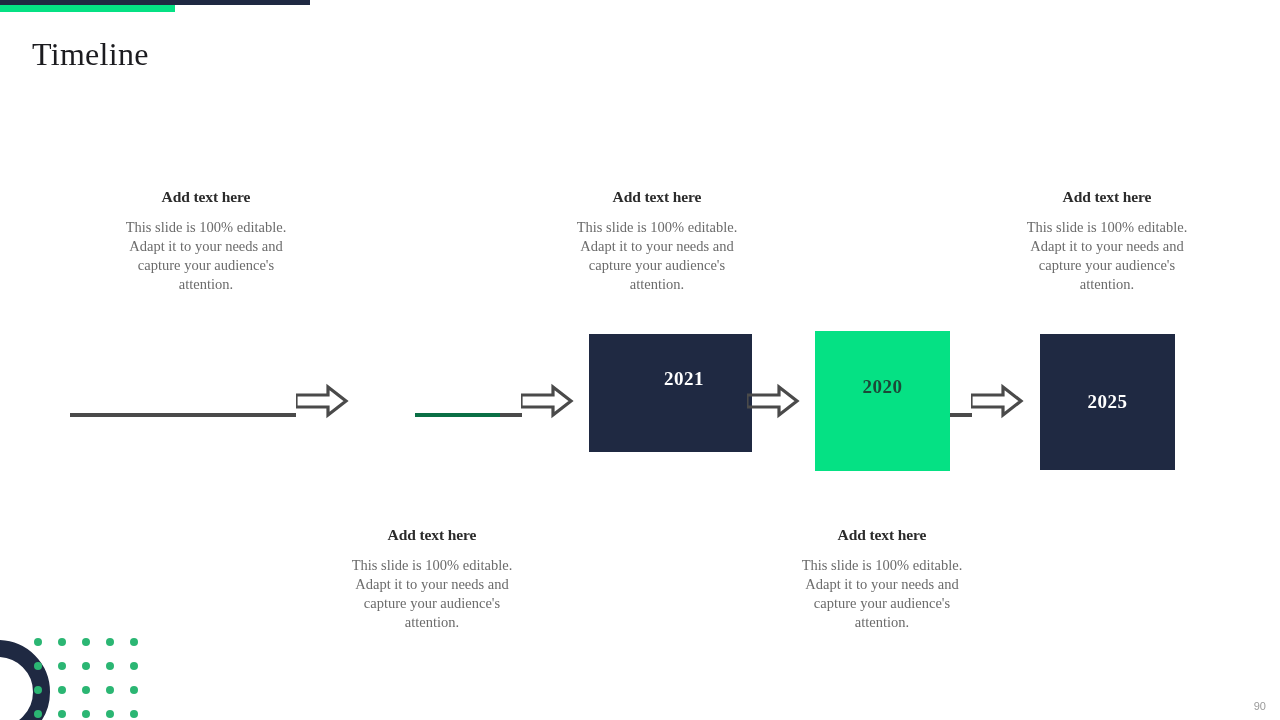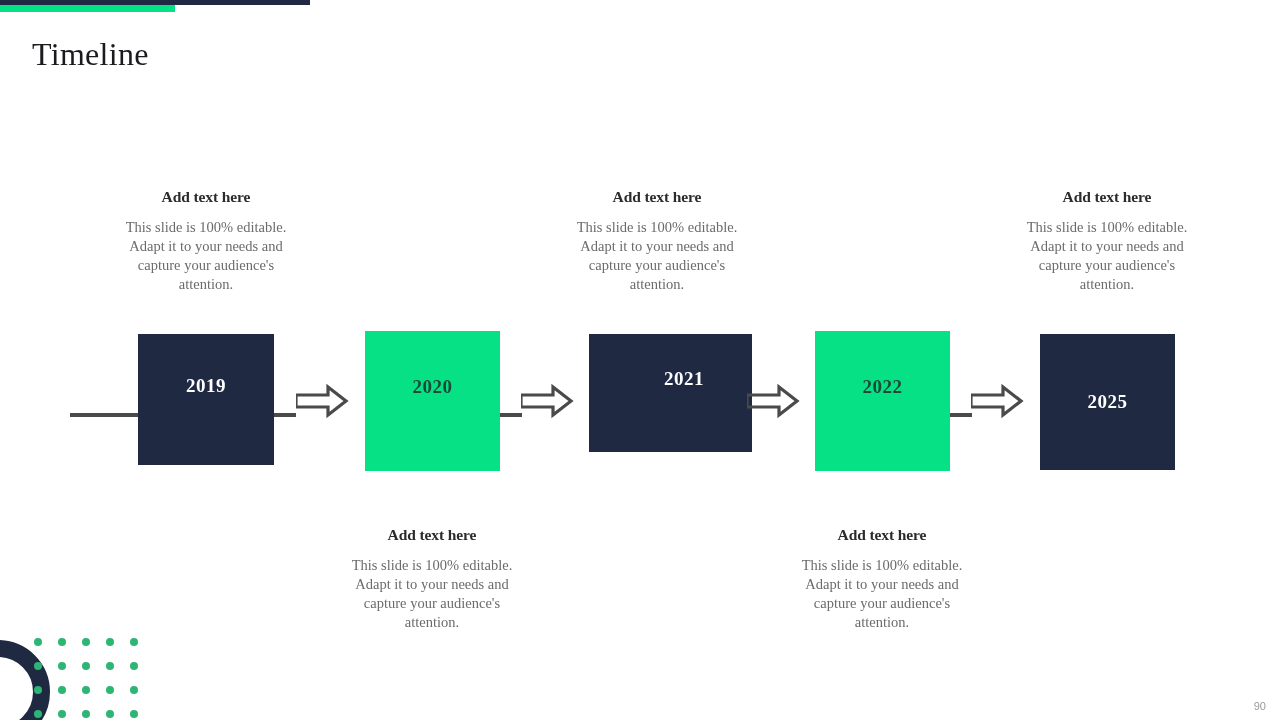--- a/index.html
+++ b/index.html
@@ -158,34 +158,28 @@
   <div class="base-line" style="left:138px; top:413px; width:158px;"></div>
 
   <div class="base-line dark-on-green" style="left:415px; top:413px; width:85px;"></div>
   <div class="base-line" style="left:500px; top:413px; width:22px;"></div>
 
   <div class="base-line" style="left:638px; top:413px; width:110px;"></div>
 
   <div class="base-line dark-on-green" style="left:860px; top:413px; width:90px;"></div>
   <div class="base-line" style="left:950px; top:413px; width:22px;"></div>
 
-  <div class="year-box navy" style="left:138px; top:334px; width:136px; height:131px;">
-    <span class="year-label">2019</span>
-  </div>
-
-  <div class="year-box green" style="left:365px; top:331px; width:135px; height:140px;">
-    <span class="year-label">2020</span>
-  </div>
+
 
   <div class="year-box navy" style="left:589px; top:334px; width:136px; height:118px;padding-left:27px;">
     <span class="year-label">2021</span>
   </div>
 
   <div class="year-box green" style="left:815px; top:331px; width:135px; height:140px;">
-    <span class="year-label">2022</span>
+    <span class="year-label">2020</span>
   </div>
 
   <div class="year-box navy" style="left:1040px; top:334px; width:135px; height:136px;">
     <span class="year-label" style="top:0;">2025</span>
   </div>
 
   <div class="arrow" style="left:296px; top:374px;">
     <svg width="54" height="54" viewBox="0 0 54 54">
       <path d="M0 33 L32 33 L32 41 L50 27 L32 13 L32 21 L0 21 Z" fill="none" stroke="#4a4a4a" stroke-width="3.2" stroke-linejoin="miter"></path>
     </svg>

